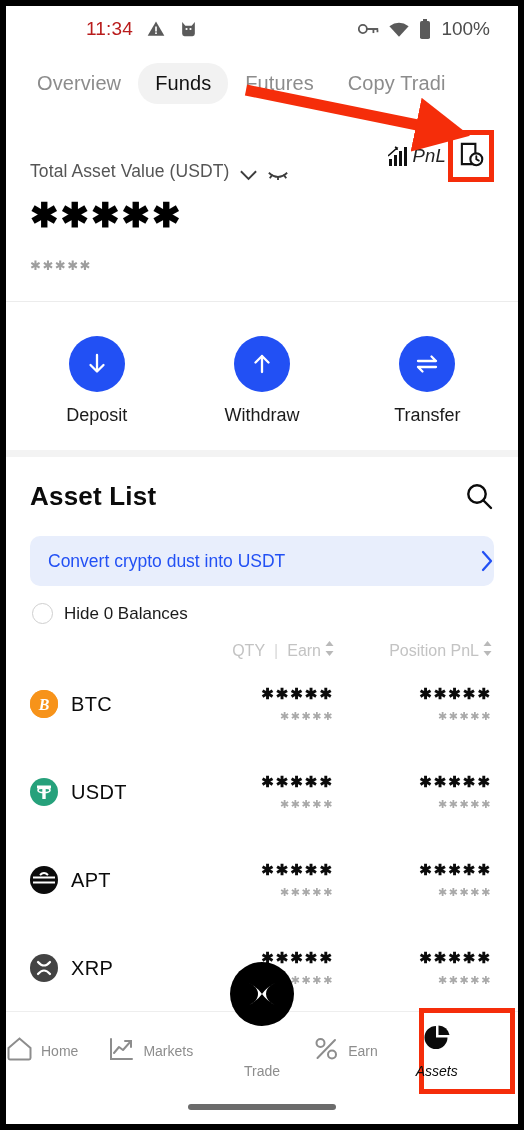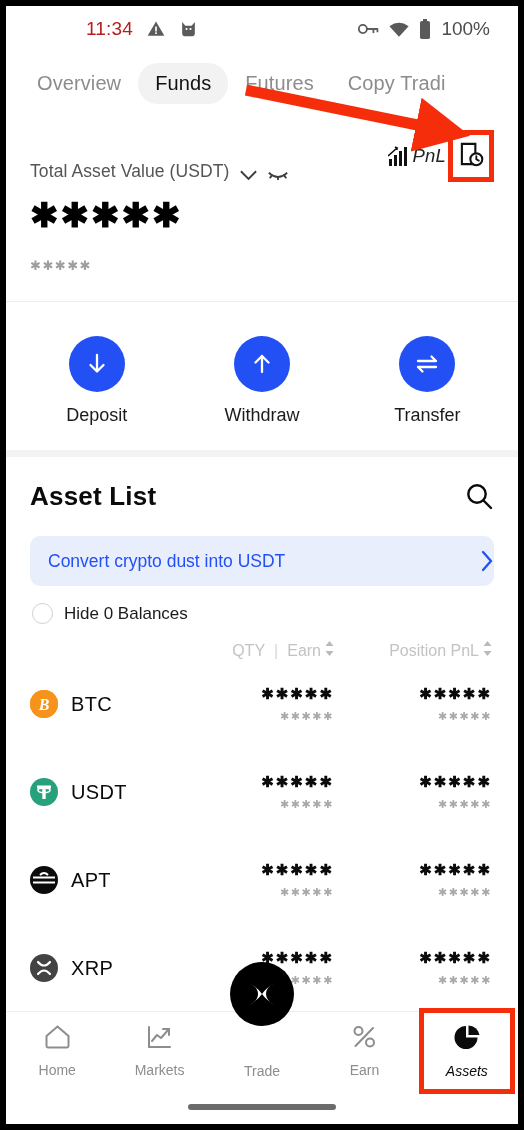--- a/index.html
+++ b/index.html
@@ -155,21 +155,21 @@
   .bottomnav {
     position: absolute; left: 0; right: 0; bottom: 0;
     height: 113px;
     background: #fff;
     border-top: 1px solid #eeeeee;
   }
   .nav-items {
     display: flex; height: 78px; align-items: center;
   }
   .nav-item {
-    flex: 1; display: flex; flex-direction: column;
+    flex: 1; display: flex; 
     align-items: center; gap: 8px;
     position: relative;
   }
   .nav-label { font-size: 14px; color: #8d8d8d; }
   .nav-item.active .nav-label { color: #0b0b0b; font-style: italic; }
   .nav-redbox {
     position: absolute;
     left: 50%; transform: translateX(-50%);
     top: -16px; width: 96px; height: 86px;
     border: 5px solid #f52d0a;

